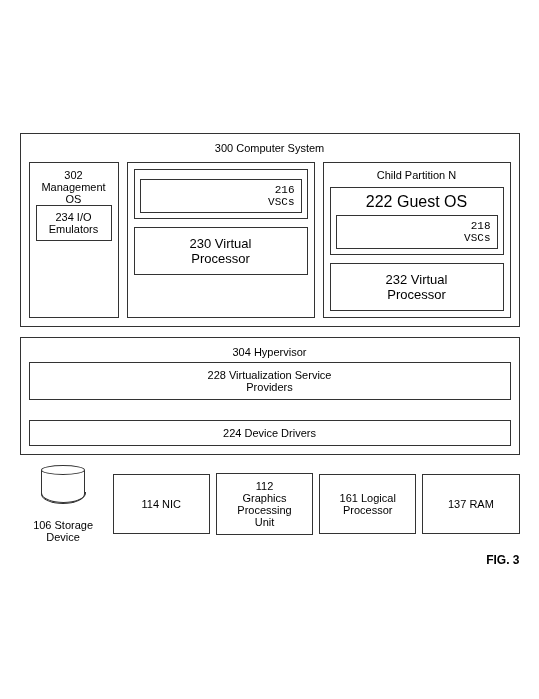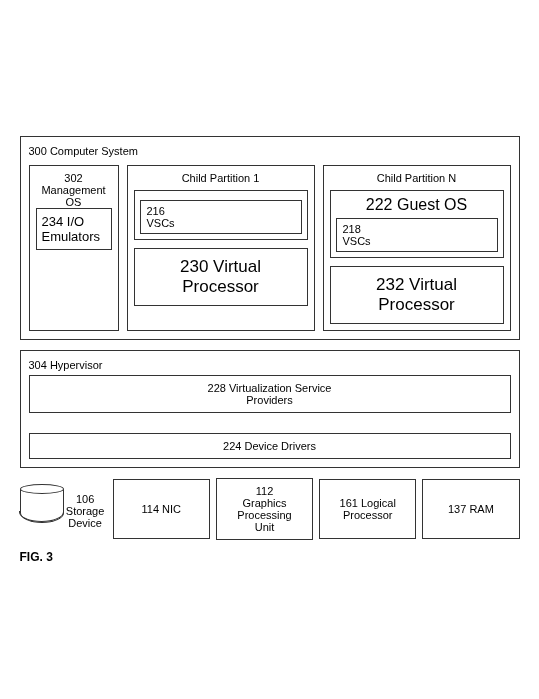--- a/index.html
+++ b/index.html
@@ -39,43 +39,45 @@
     }
     .guest-os-box {
       border: 1.5px solid #333;
       padding: 5px;
       margin-bottom: 8px;
       text-align: center;
     }
     .vsc-box {
       border: 1.5px solid #333;
       padding: 4px 6px;
-      text-align: left;
+      text-align: right;
       margin-top: 4px;
       font-size: 11px;
+      font-family: Liberation Mono, monospace;
     }
     .virtual-proc-box {
       border: 1.5px solid #333;
       padding: 8px 5px;
       text-align: center;
-      font-size: 17px;
+      font-size: 13px;
     }
     .io-emul-box {
       border: 1.5px solid #333;
       padding: 5px;
-      text-align: left;
-      font-size: 13px;
+      text-align: center;
+      font-size: 11px;
     }
     
     .hypervisor-section {
       border: 1.5px solid #333;
       padding: 8px;
       margin-bottom: 10px;
     }
     .hypervisor-label {
+      text-align: center;
       font-size: 11px;
       margin-bottom: 4px;
     }
     .vsp-box {
       border: 1.5px solid #333;
       padding: 6px;
       text-align: center;
       font-size: 11px;
       margin-bottom: 20px;
     }
@@ -100,21 +102,21 @@
       font-size: 11px;
       flex: 1;
       min-height: 60px;
       display: flex;
       align-items: center;
       justify-content: center;
     }
     .storage-item {
       flex: 1;
       display: flex;
-      flex-direction: row;
+      flex-direction: column;
       align-items: center;
       justify-content: center;
       min-height: 60px;
       font-size: 11px;
       text-align: center;
     }
     
     .cylinder {
       width: 44px;
       height: 50px;
@@ -149,32 +151,32 @@
       position: absolute;
       bottom: 0;
       left: -1.5px;
       right: -1.5px;
       height: 10px;
       border: 1.5px solid #333;
       border-top: none;
       border-radius: 0 0 50% 50% / 0 0 10px 10px;
     }
     .fig-label {
-      text-align: left;
+      text-align: right;
       font-size: 12px;
       font-weight: bold;
       margin-top: 4px;
     }
     .section-wrapper {
       border: 1.5px solid #333;
       padding: 8px;
       margin-bottom: 10px;
     }
     .section-title {
-      text-align: left;
+      text-align: center;
       font-size: 11px;
       margin-bottom: 8px;
     }
     .top-content {
       display: flex;
       gap: 8px;
     }
   </style>
 </head>
 <body>
@@ -192,21 +194,20 @@
           <div class="io-emul-box">
             <span style="white-space:pre-line;">234 I/O
 Emulators</span>
           </div>
         </div>
       </div>
 
       <div class="children-col">
 
         <div class="child-partition">
-          <div class="child-label">Child Partition 1</div>
           <div class="guest-os-box">
             <div class="vsc-box">
               <span style="white-space:pre-line;">216
 VSCs</span>
             </div>
           </div>
           <div class="virtual-proc-box">
             <span style="white-space:pre-line;">230 Virtual
 Processor</span>
           </div>

